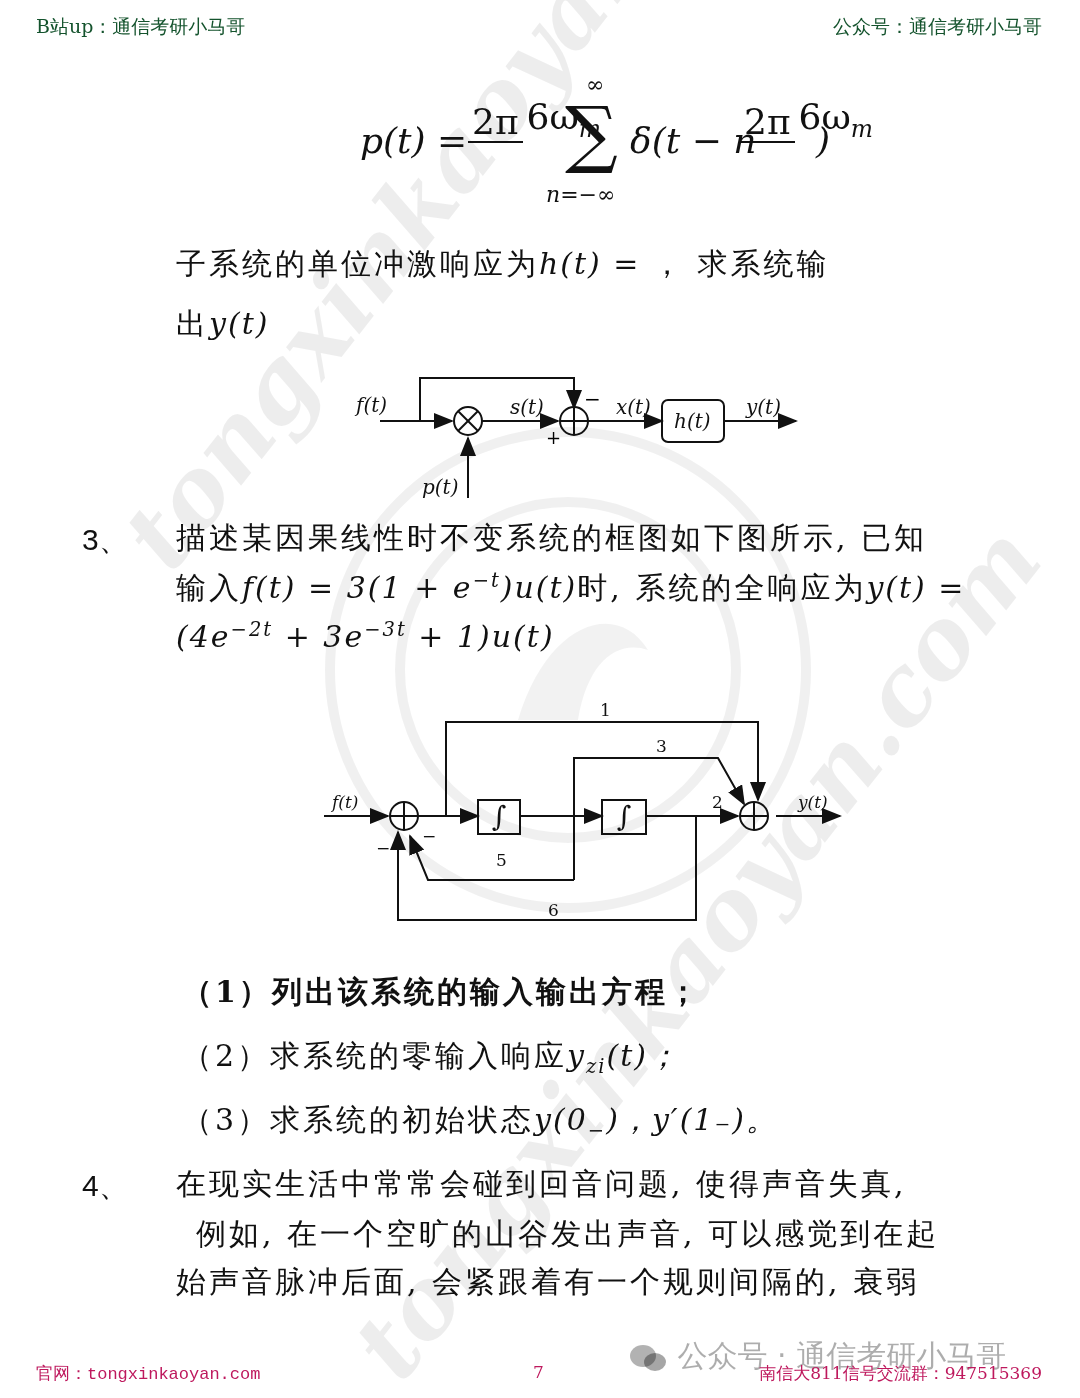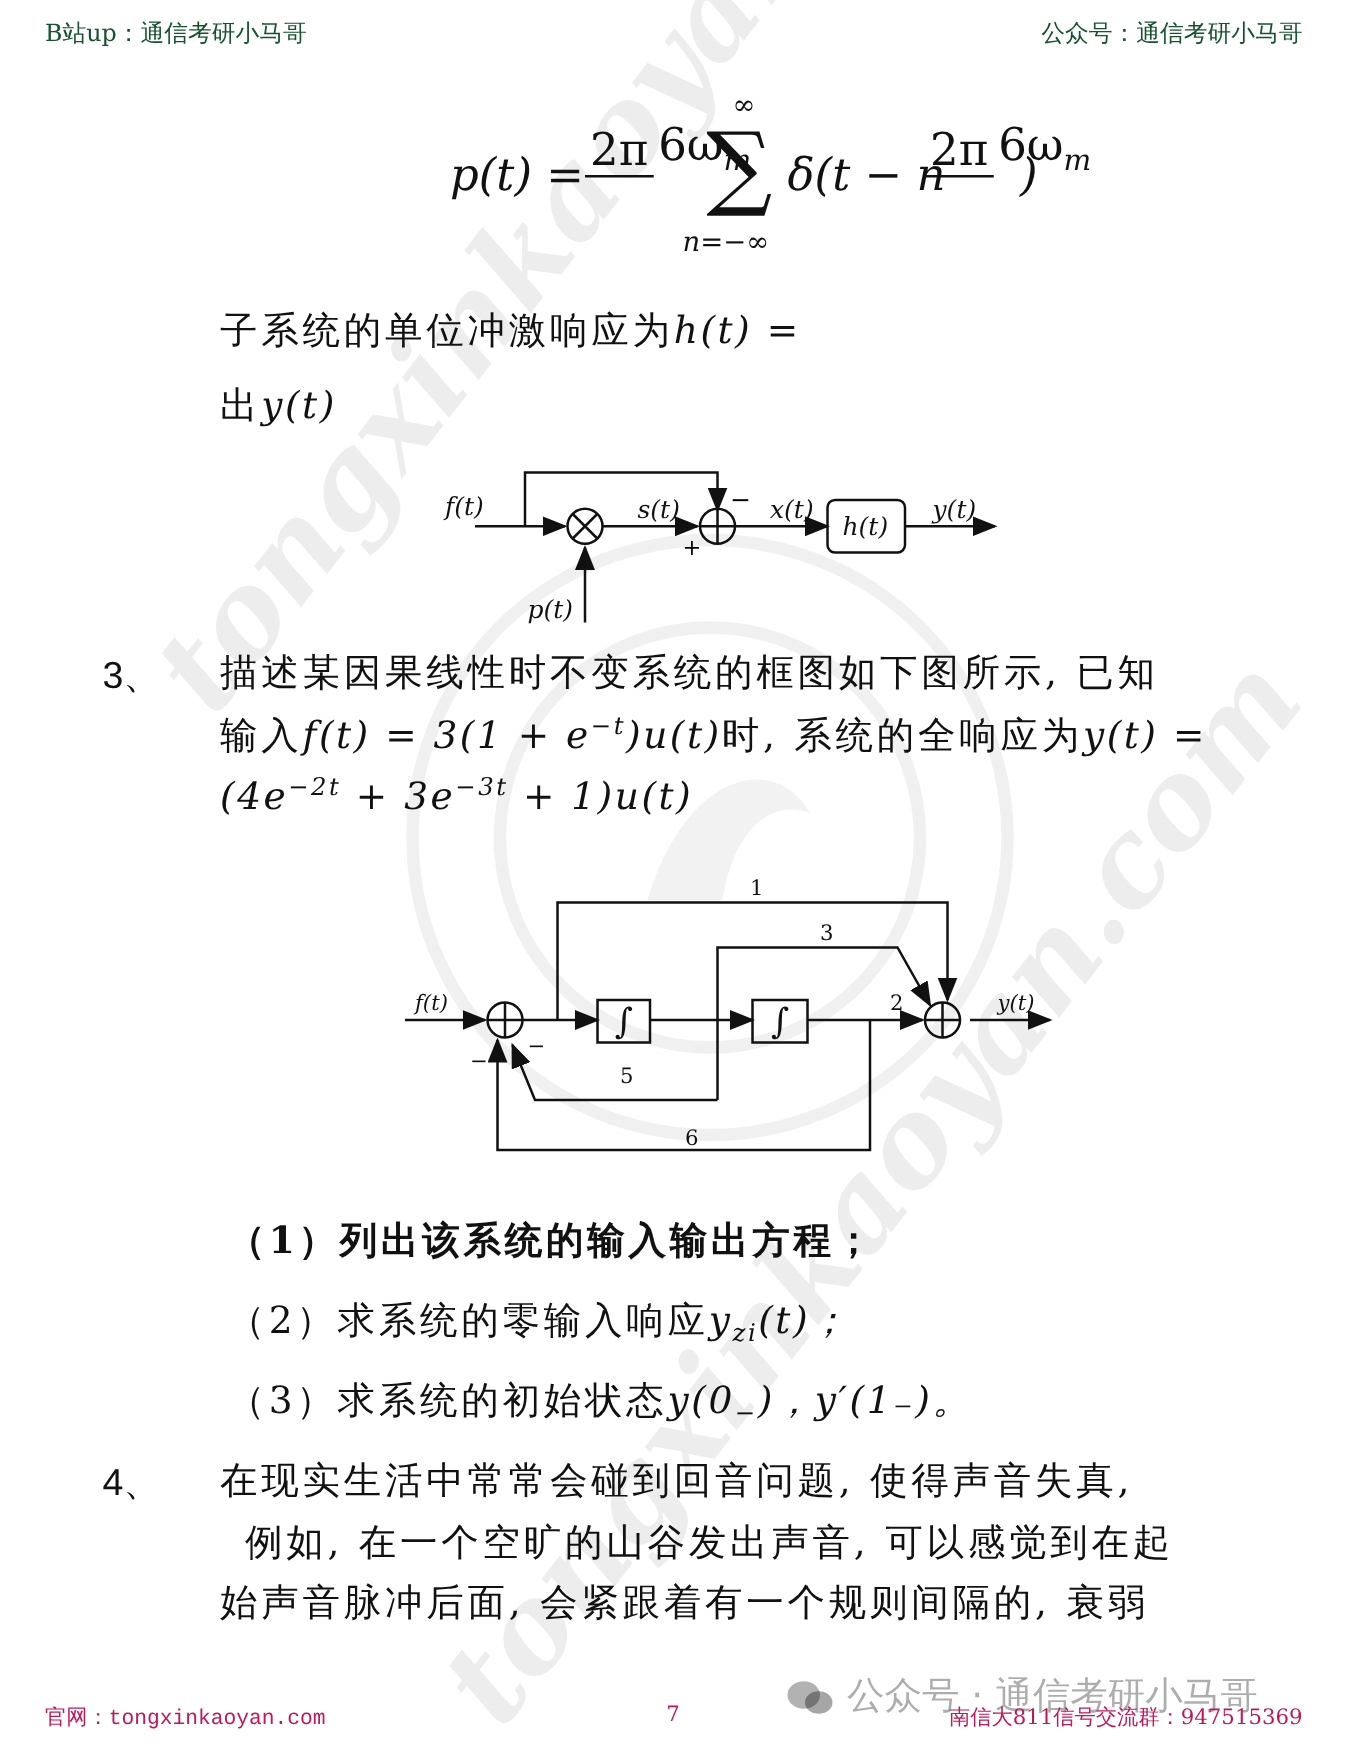--- a/index.html
+++ b/index.html
@@ -50,21 +50,21 @@
   <span class="abs" style="left:270px; top:48px;text-align:right;">δ(t − n</span>
   <span class="abs frac" style="left:380px; top:24px;">
     <span class="n up">2π</span>
     <span class="d"><span class="up">6ω</span><sub>m</sub></span>
   </span>
   <span class="abs" style="left:456px; top:48px;">)</span>
 </div>
 
 <div class="line" style="top:244px;">
   <span class="cn">子系统的单位冲激响应为</span><span class="math">h(t) =</span>
-  
+  <span class="cn">， 求系统输</span>
 </div>
 <div class="line" style="top:304px;">
   <span class="cn">出</span><span class="math">y(t)</span>
 </div>
 
 <svg class="abs" style="left:340px; top:370px;" width="480" height="140" viewBox="0 0 480 140">
   <defs>
     <marker id="ar" markerWidth="10" markerHeight="8" refX="9" refY="4" orient="auto">
       <path d="M0,0 L10,4 L0,8 Z" fill="#111"></path>
     </marker>

